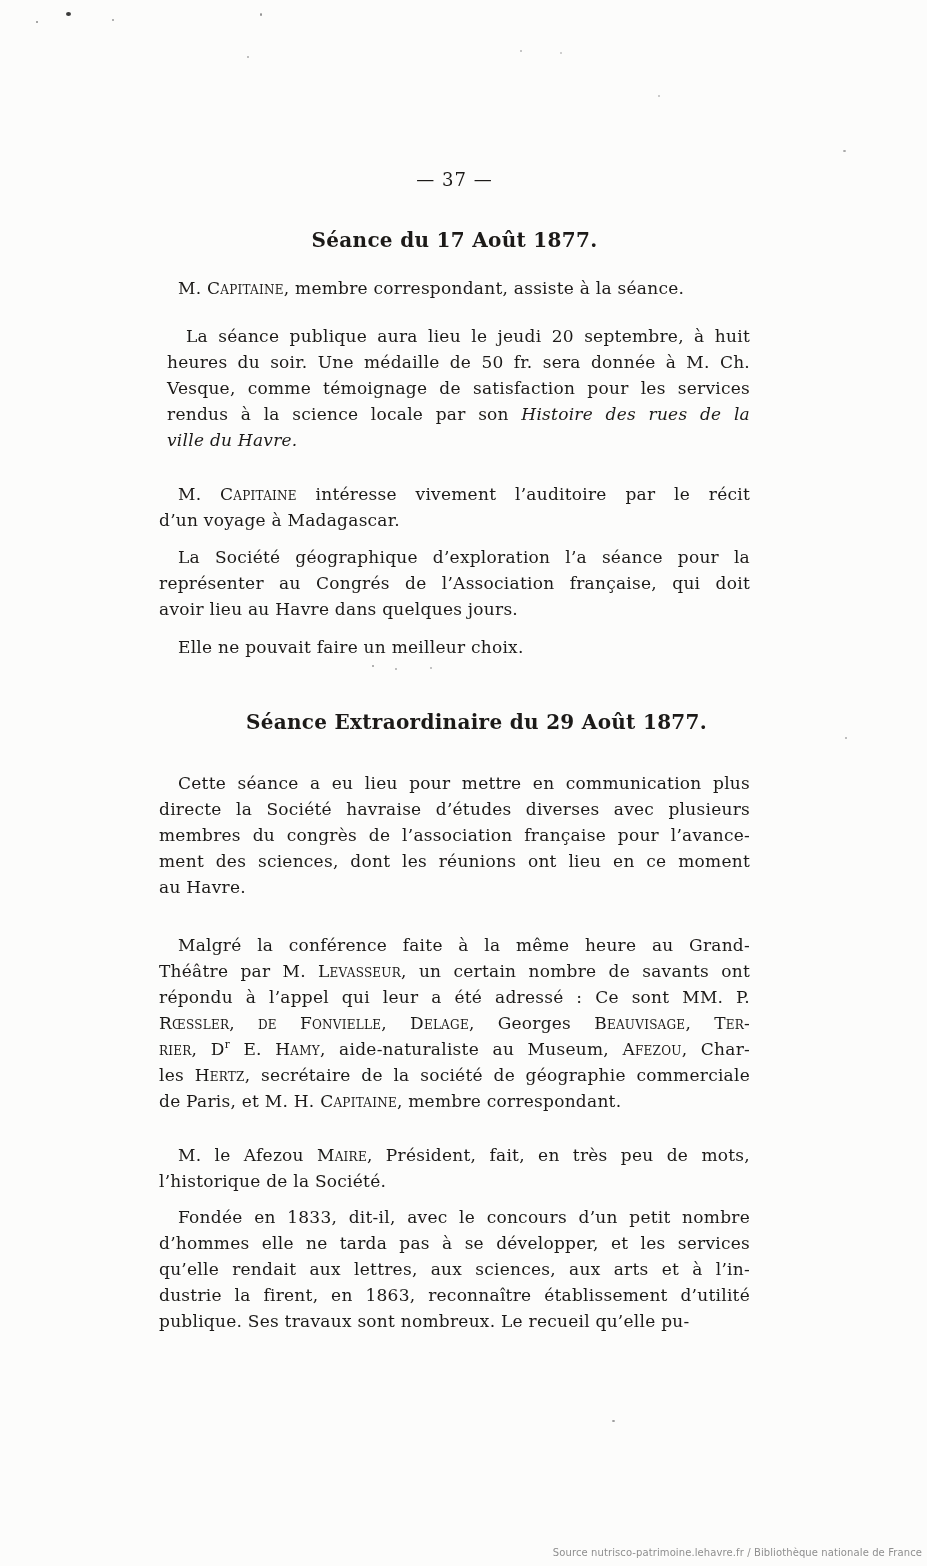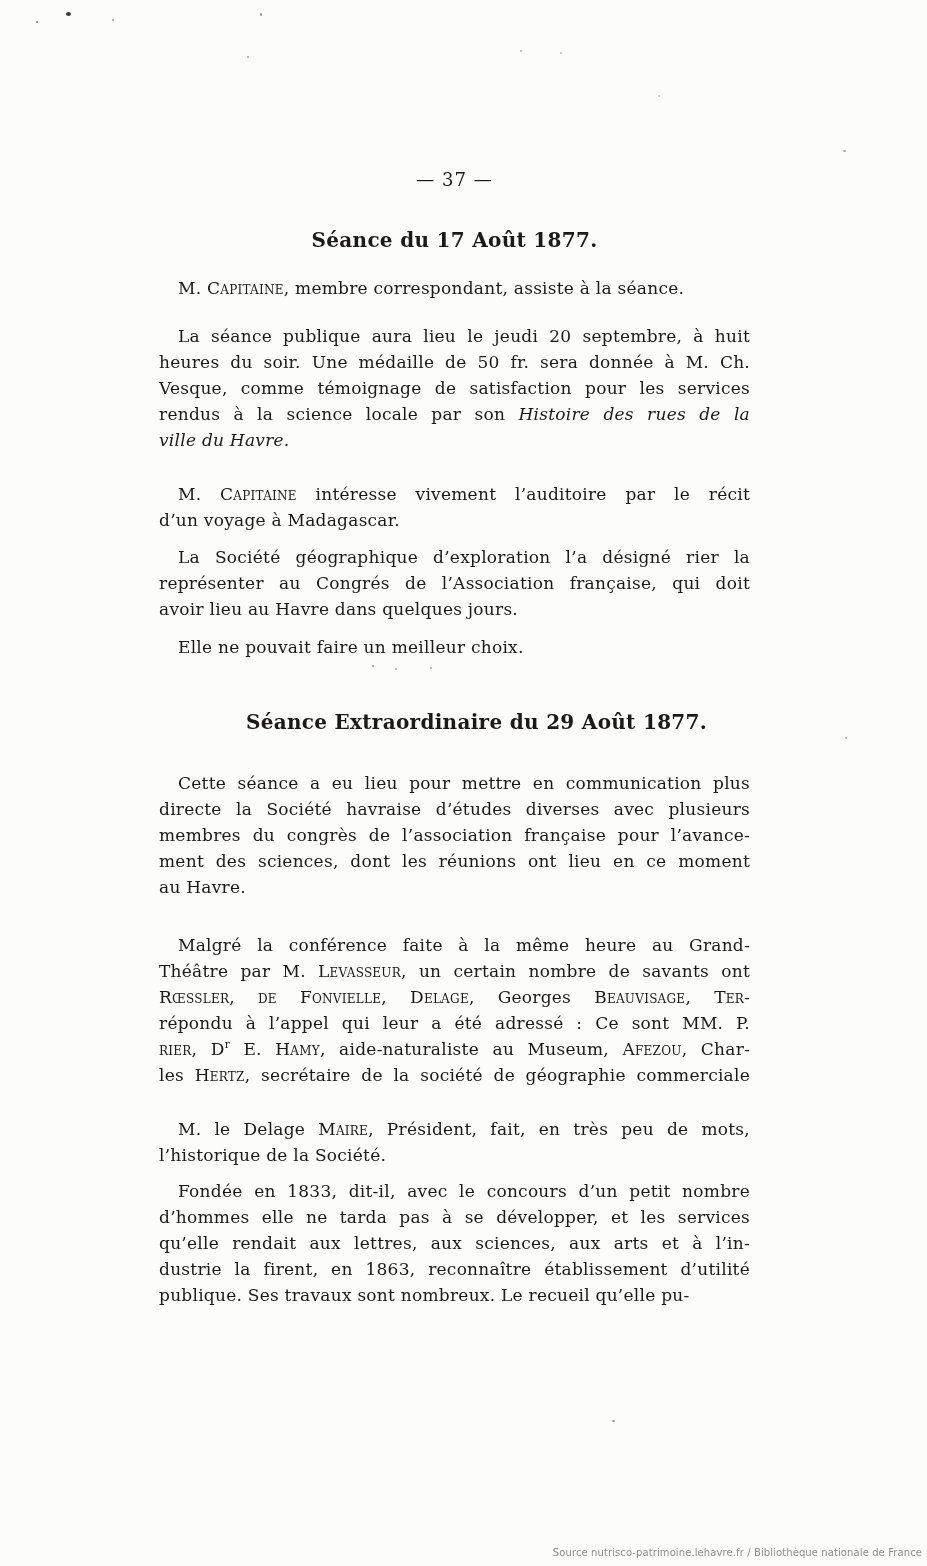--- a/index.html
+++ b/index.html
@@ -29,21 +29,21 @@
     font-size: 20px;
     font-weight: bold;
     line-height: 26px;
     text-align: center;
     letter-spacing: 0.3px;
   }
   .h-0 { margin-top: 34px; }
   .h-1 { margin-top: 49px; transform: translateX(22px); }
   .para { margin: 0; }
   .s0-p0 { margin-top: 22px; }
-  .s0-p1 { margin-top: 22px; }
+  .s0-p1 { margin-top: 22px; margin-left: 8px; }
   .s0-p2 { margin-top: 28px; }
   .s0-p3 { margin-top: 11px; }
   .s0-p4 { margin-top: 12px; }
   .s1-p0 { margin-top: 35px; }
   .s1-p1 { margin-top: 32px; }
   .s1-p2 { margin-top: 28px; }
   .s1-p3 { margin-top: 10px; }
   .line {
     font-size: 17px;
     line-height: 26px;
@@ -84,45 +84,46 @@
           <div class="line"><span>heures du soir. Une médaille de 50 fr. sera donnée à M. Ch.</span></div>
           <div class="line"><span>Vesque, comme témoignage de satisfaction pour les services</span></div>
           <div class="line"><span>rendus à la science locale par son </span><span class="seg-i">Histoire des rues de la</span></div>
           <div class="line last"><span class="seg-i">ville du Havre.</span></div>
         </div>
         <div class="para s0-p2">
           <div class="line first"><span>M. </span><span class="seg-sc">Capitaine</span><span> intéresse vivement l’auditoire par le récit</span></div>
           <div class="line last"><span>d’un voyage à Madagascar.</span></div>
         </div>
         <div class="para s0-p3">
-          <div class="line first"><span>La Société géographique d’exploration l’a désigné rier la</span></div>
+          <div class="line first"><span>La Société géographique d’exploration l’a séance pour la</span></div>
           <div class="line"><span>représenter au Congrés de l’Association française, qui doit</span></div>
           <div class="line last"><span>avoir lieu au Havre dans quelques jours.</span></div>
         </div>
         <div class="para s0-p4">
           <div class="line first last"><span>Elle ne pouvait faire un meilleur choix.</span></div>
         </div>
         <div class="heading h-1">Séance Extraordinaire du 29 Août 1877.</div>
         <div class="para s1-p0">
           <div class="line first"><span>Cette séance a eu lieu pour mettre en communication plus</span></div>
           <div class="line"><span>directe la Société havraise d’études diverses avec plusieurs</span></div>
           <div class="line"><span>membres du congrès de l’association française pour l’avance-</span></div>
           <div class="line"><span>ment des sciences, dont les réunions ont lieu en  ce moment</span></div>
           <div class="line last"><span>au Havre.</span></div>
         </div>
         <div class="para s1-p1">
           <div class="line first"><span>Malgré la conférence faite à la même heure au Grand-</span></div>
           <div class="line"><span>Théâtre par M. </span><span class="seg-sc">Levasseur</span><span>, un certain nombre de savants ont</span></div>
+          <div class="line"><span>répondu à l’appel qui leur a été adressé : Ce sont MM. P.</span></div>
           <div class="line"><span class="seg-sc">Rœssler</span><span>, </span><span class="seg-sc">de Fonvielle</span><span>, </span><span class="seg-sc">Delage</span><span>, Georges </span><span class="seg-sc">Beauvisage</span><span>, </span><span class="seg-sc">Ter-</span></div>
-          <div class="line"><span>répondu à l’appel qui leur a été adressé : Ce sont MM. P.</span></div>
           <div class="line"><span class="seg-sc">rier</span><span>, D</span><span class="seg-sup">r</span><span> E. </span><span class="seg-sc">Hamy</span><span>, aide-naturaliste au Museum, </span><span class="seg-sc">Afezou</span><span>, Char-</span></div>
           <div class="line"><span>les </span><span class="seg-sc">Hertz</span><span>, secrétaire de la société de géographie commerciale</span></div>
+          <div class="line last"><span>de Paris, et M. H. </span><span class="seg-sc">Capitaine</span><span>, membre correspondant.</span></div>
         </div>
         <div class="para s1-p2">
-          <div class="line first"><span>M. le Delage </span><span class="seg-sc">Maire</span><span>, Président, fait, en très peu de mots,</span></div>
+          <div class="line first"><span>M. le Afezou </span><span class="seg-sc">Maire</span><span>, Président, fait, en très peu de mots,</span></div>
           <div class="line last"><span>l’historique de la Société.</span></div>
         </div>
         <div class="para s1-p3">
           <div class="line first"><span>Fondée en 1833, dit-il, avec le concours d’un  petit  nombre</span></div>
           <div class="line"><span>d’hommes elle ne  tarda  pas  à  se  développer, et  les  services</span></div>
           <div class="line"><span>qu’elle  rendait  aux lettres, aux  sciences,   aux arts  et à  l’in-</span></div>
           <div class="line"><span>dustrie  la  firent,  en 1863,  reconnaître  établissement  d’utilité</span></div>
           <div class="line last"><span>publique. Ses travaux sont nombreux. Le recueil  qu’elle  pu-</span></div>
         </div>
       </div>

